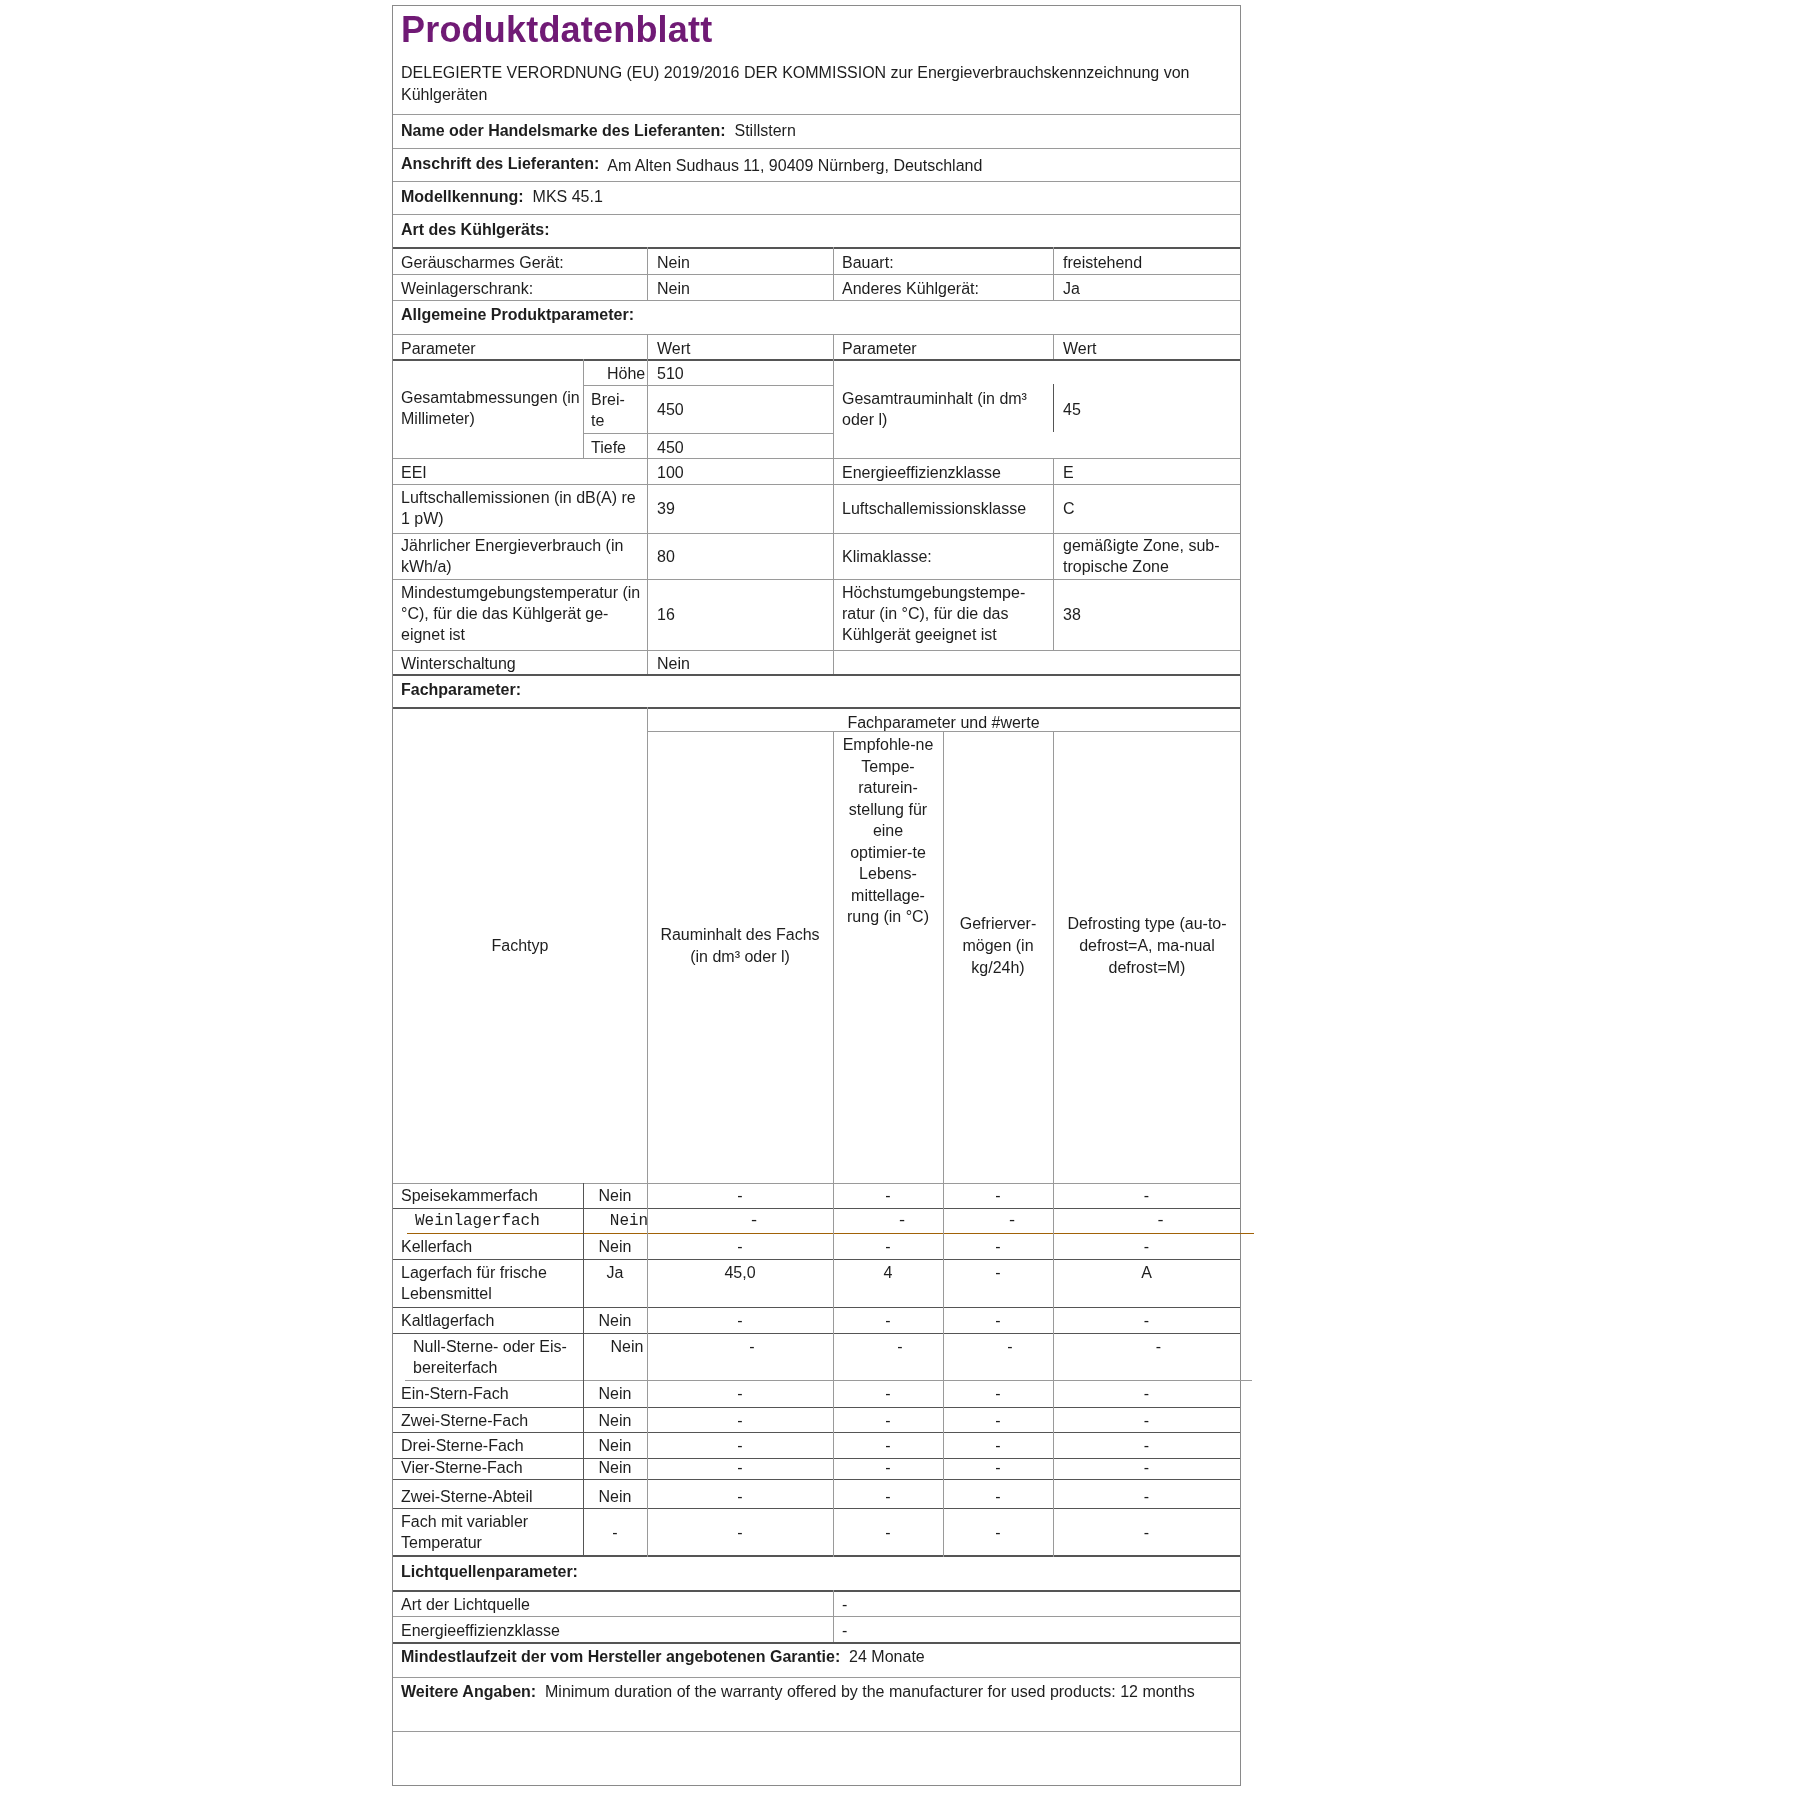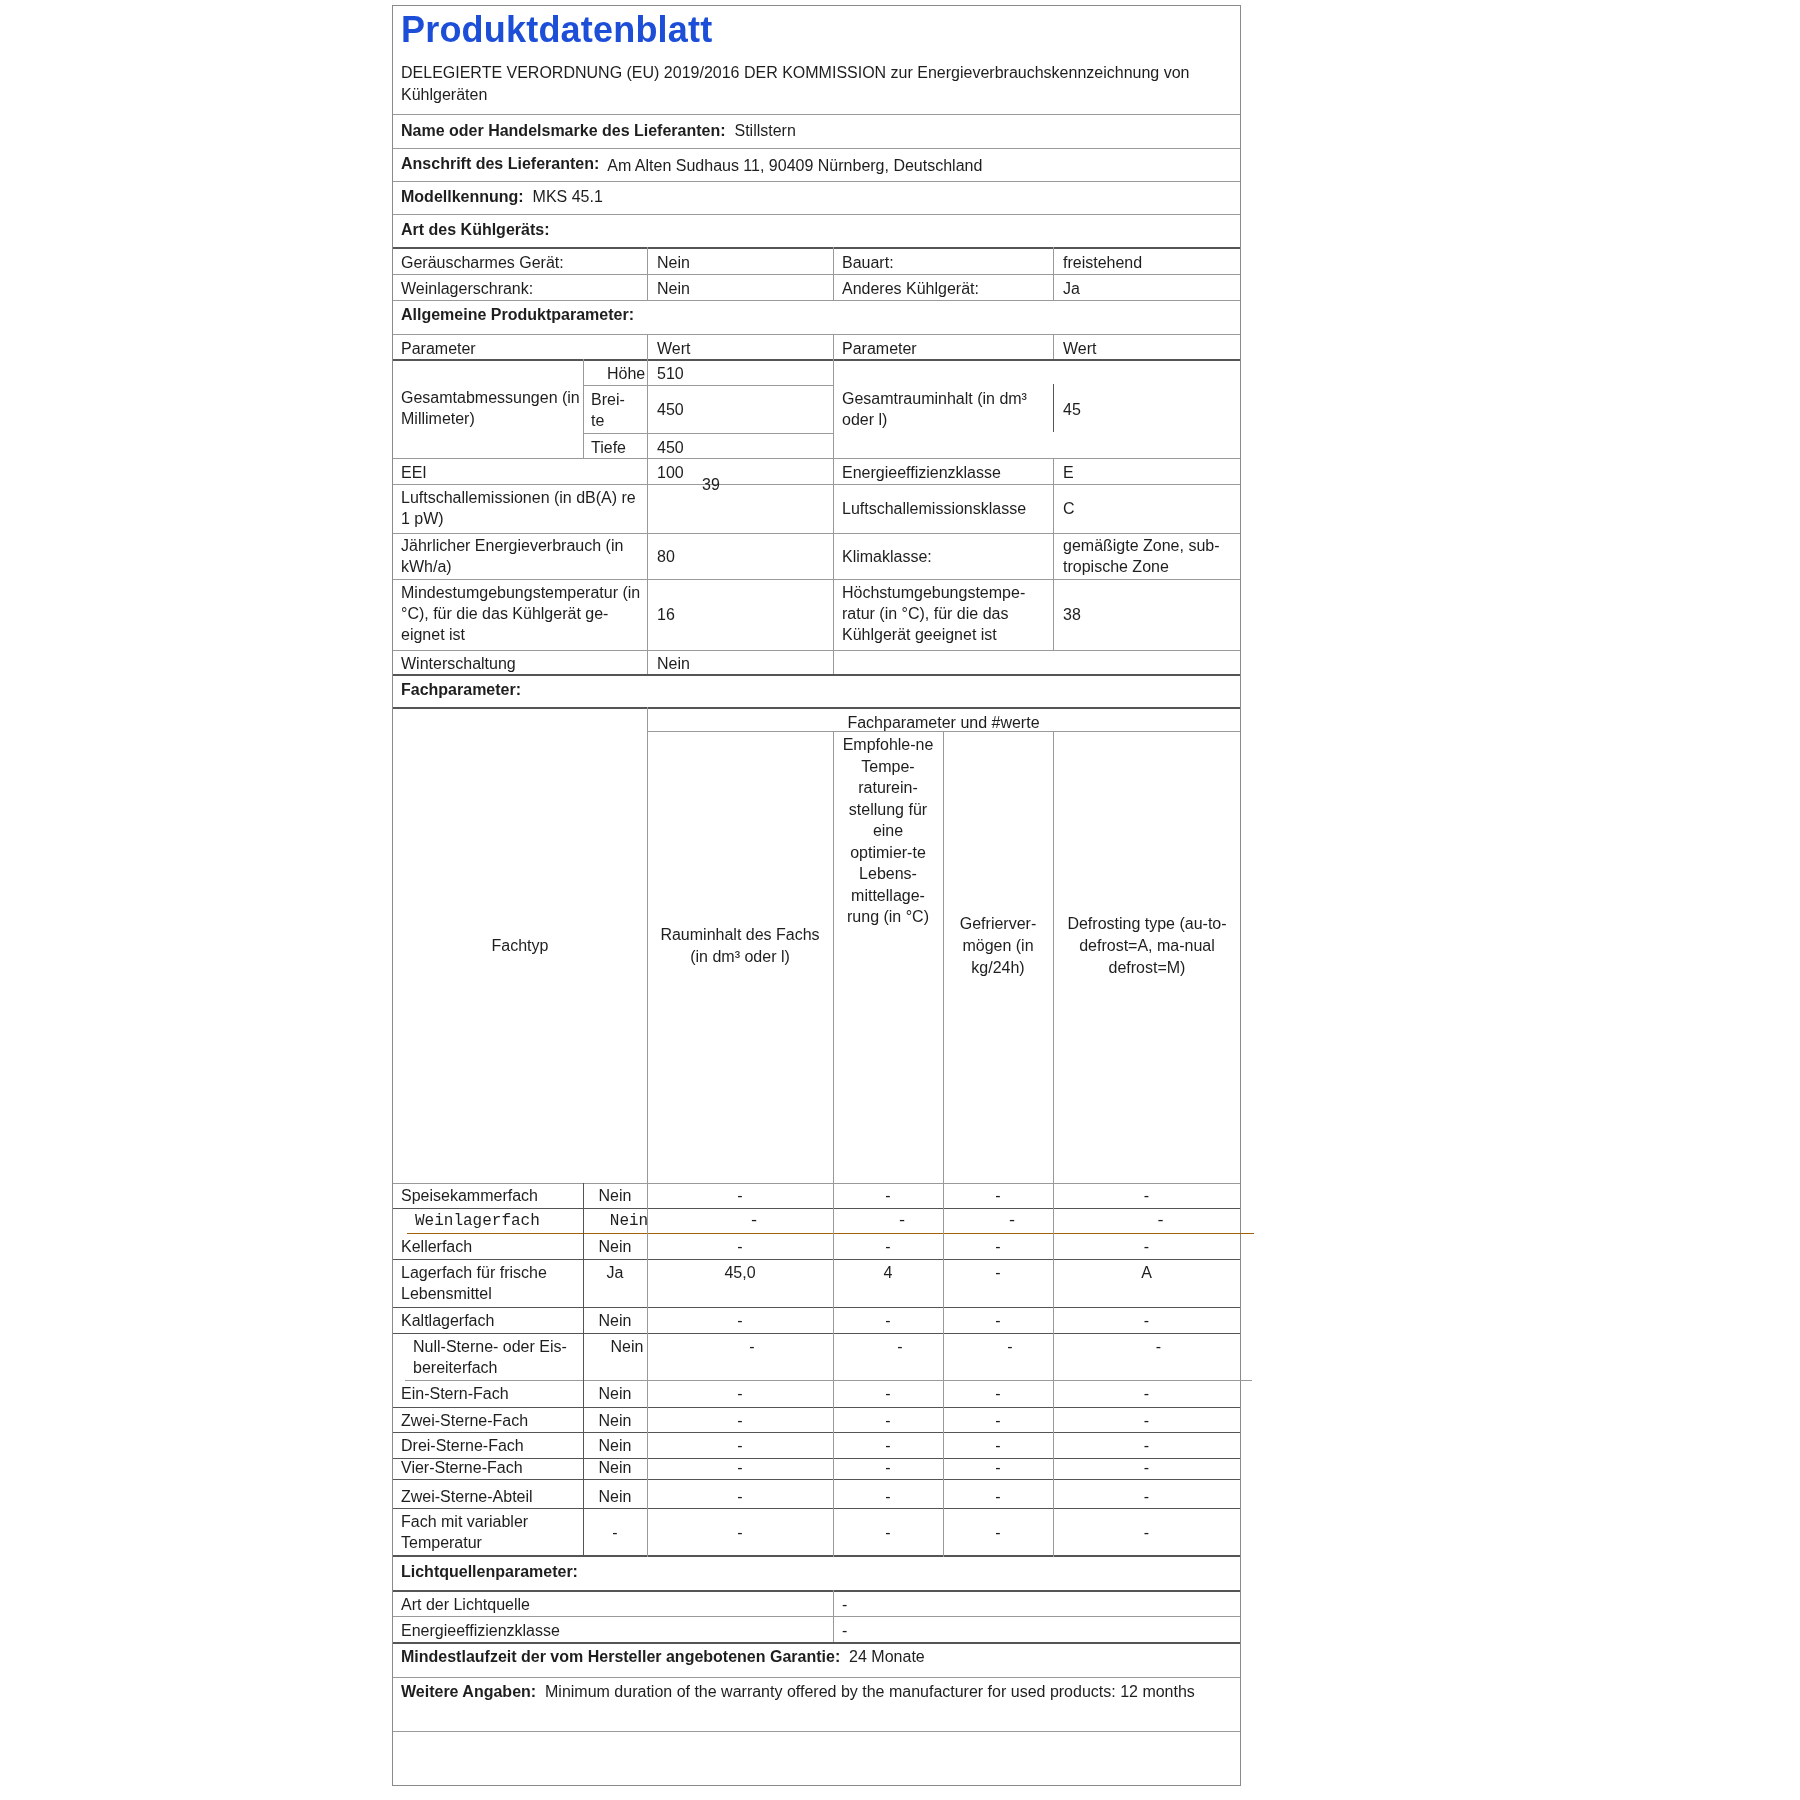--- a/index.html
+++ b/index.html
@@ -10,21 +10,21 @@
   .abs { position: absolute; box-sizing: border-box; }
   .hl { position: absolute; left: 0; width: 847px; height: 0; border-top: 1px solid #9a9a9a; }
   .hl.dark { border-top: 2px solid #555; }
   .vl { position: absolute; width: 0; border-left: 1px solid #9a9a9a; }
   .vl.dark { border-left: 1px solid #555; }
   .t { position: absolute; font-size: 16px; line-height: 21px; white-space: nowrap; }
   .b { font-weight: bold; }
   .c { text-align: center; white-space: normal; }
   .wrap { white-space: normal; }
   .title { position: absolute; left: 8px; top: 2px; font-size: 36px; font-weight: bold;
-           color: #1d4ed8; line-height: 44px; letter-spacing: 0.2px; }
+           color: #701a75; line-height: 44px; letter-spacing: 0.2px; }
 </style>
 </head>
 <body>
 
 <div class="sheet">
 
   <div class="title">Produktdatenblatt</div>
   <div class="t wrap" style="left:8px;top:56px;width:820px;line-height:22px;">DELEGIERTE VERORDNUNG (EU) 2019/2016 DER KOMMISSION zur Energieverbrauchskennzeichnung von Kühlgeräten</div>
   <div class="hl" style="top:108px;"></div>
 
@@ -91,21 +91,21 @@
   <div class="vl dark" style="left:660px;top:378px;height:48px;"></div>
   <div class="hl" style="top:452px;"></div>
 
   <div class="t" style="left:8px;top:456px;">EEI</div>
   <div class="t" style="left:264px;top:456px;">100</div>
   <div class="t" style="left:449px;top:456px;">Energieeffizienzklasse</div>
   <div class="t" style="left:670px;top:456px;">E</div>
   <div class="hl" style="top:478px;"></div>
 
   <div class="t wrap" style="left:8px;top:481px;width:240px;">Luftschallemissionen (in dB(A) re 1 pW)</div>
-  <div class="t" style="left:264px;top:468px;margin-left:45px;">39</div>
+  <div class="t" style="left:264px;top:492px;">39</div>
   <div class="t" style="left:449px;top:492px;">Luftschallemissionsklasse</div>
   <div class="t" style="left:670px;top:492px;">C</div>
   <div class="hl" style="top:527px;"></div>
 
   <div class="t wrap" style="left:8px;top:529px;width:240px;">Jährlicher Energieverbrauch (in kWh/a)</div>
   <div class="t" style="left:264px;top:540px;">80</div>
   <div class="t" style="left:449px;top:540px;">Klimaklasse:</div>
   <div class="t wrap" style="left:670px;top:529px;width:170px;">gemäßigte Zone, sub-tropische Zone</div>
   <div class="hl" style="top:573px;"></div>
 

